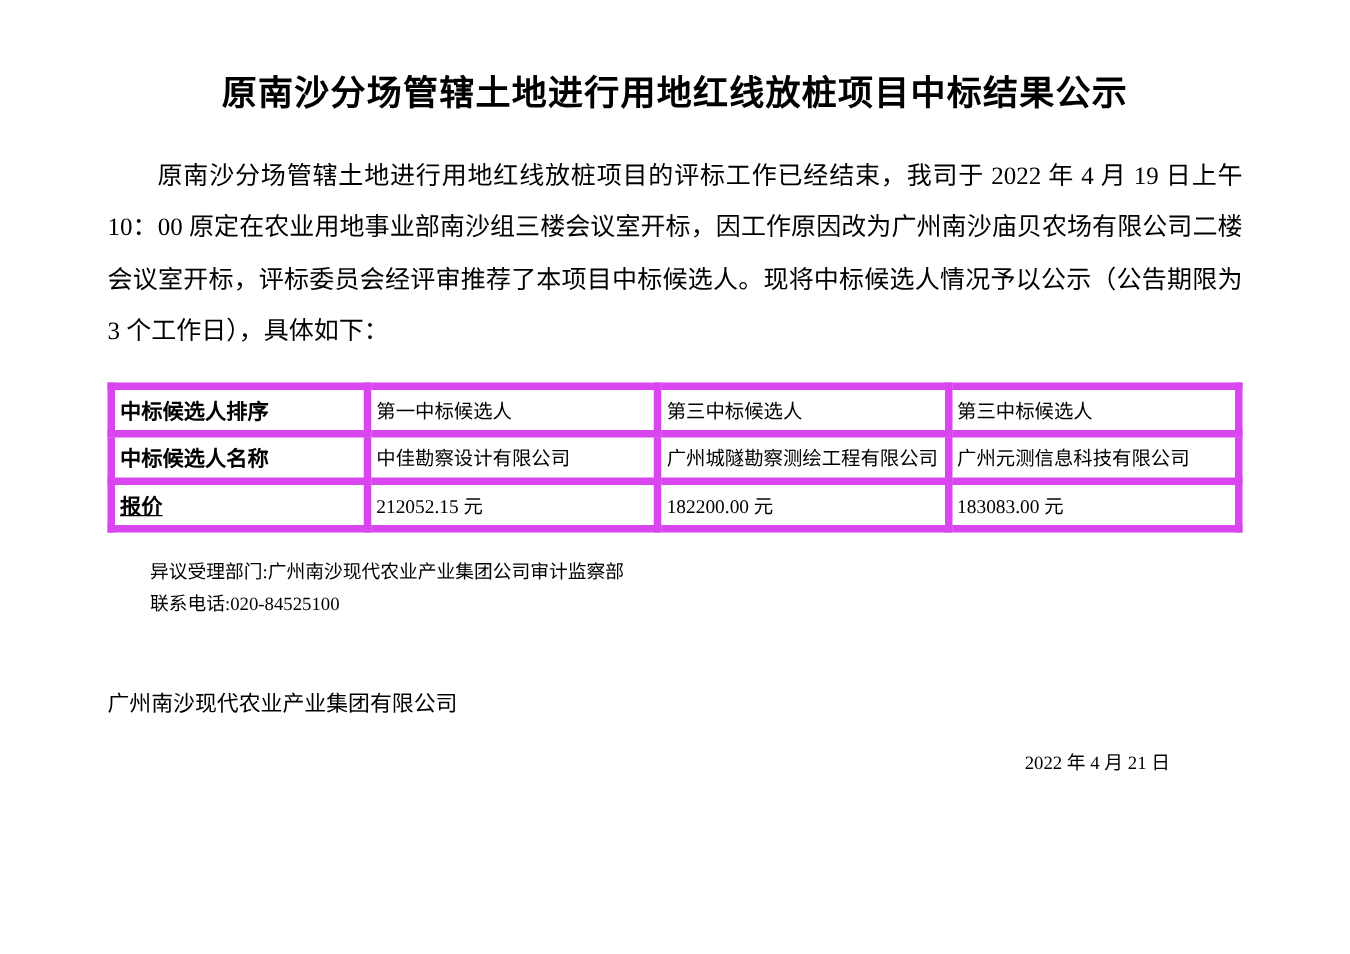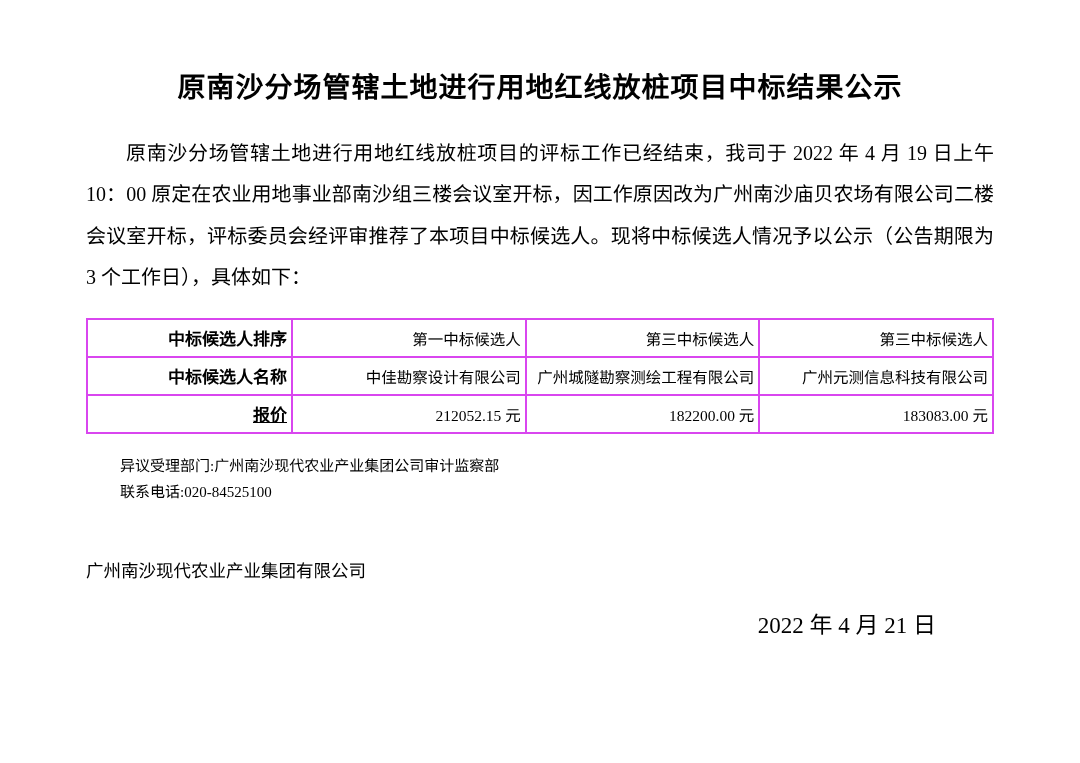--- a/index.html
+++ b/index.html
@@ -15,21 +15,21 @@
     -webkit-font-smoothing: antialiased;
   }
   .page {
     position: relative;
     width: 1080px;
     height: 763px;
     box-sizing: border-box;
     padding: 0 86px;
   }
   .doc-title {
-    margin: 12px;
+    margin: 0;
     padding-top: 56px;
     text-align: center;
     font-size: 28px;
     font-weight: bold;
     letter-spacing: 1px;
     line-height: 1.4;
   }
   .body-text {
     margin-top: 26px;
     font-size: 20px;
@@ -40,23 +40,23 @@
   }
   .tbl-wrap {
     margin-top: 20px;
   }
   table.result {
     width: 100%;
     border-collapse: collapse;
     table-layout: fixed;
   }
   table.result td {
-    border: 2px solid #d946ef;
+    border: 6px solid #d946ef;
     height: 38px;
-    text-align: right;
+    text-align: left;
     vertical-align: middle;
     font-size: 15.5px;
     padding: 2px 4px;
     box-sizing: border-box;
   }
   table.result td.head-col {
     font-size: 17px;
     font-weight: bold;
     width: 205px;
   }
@@ -76,21 +76,21 @@
   .signature {
     margin-top: 52px;
     padding-right: 20px;
     font-size: 17.5px;
     line-height: 1.5;
   }
   .sign-date {
     margin-top: 22px;
     text-align: right;
     padding-right: 58px;
-    font-size: 23px;
+    font-size: 15px;
   }
 </style>
 </head>
 <body>
 
 <div class="page">
 
   <h1 class="doc-title">原南沙分场管辖土地进行用地红线放桩项目中标结果公示</h1>
 
   <p class="body-text">原南沙分场管辖土地进行用地红线放桩项目的评标工作已经结束，我司于 2022 年 4 月 19 日上午 10：00 原定在农业用地事业部南沙组三楼会议室开标，因工作原因改为广州南沙庙贝农场有限公司二楼会议室开标，评标委员会经评审推荐了本项目中标候选人。现将中标候选人情况予以公示（公告期限为 3 个工作日），具体如下：</p>

